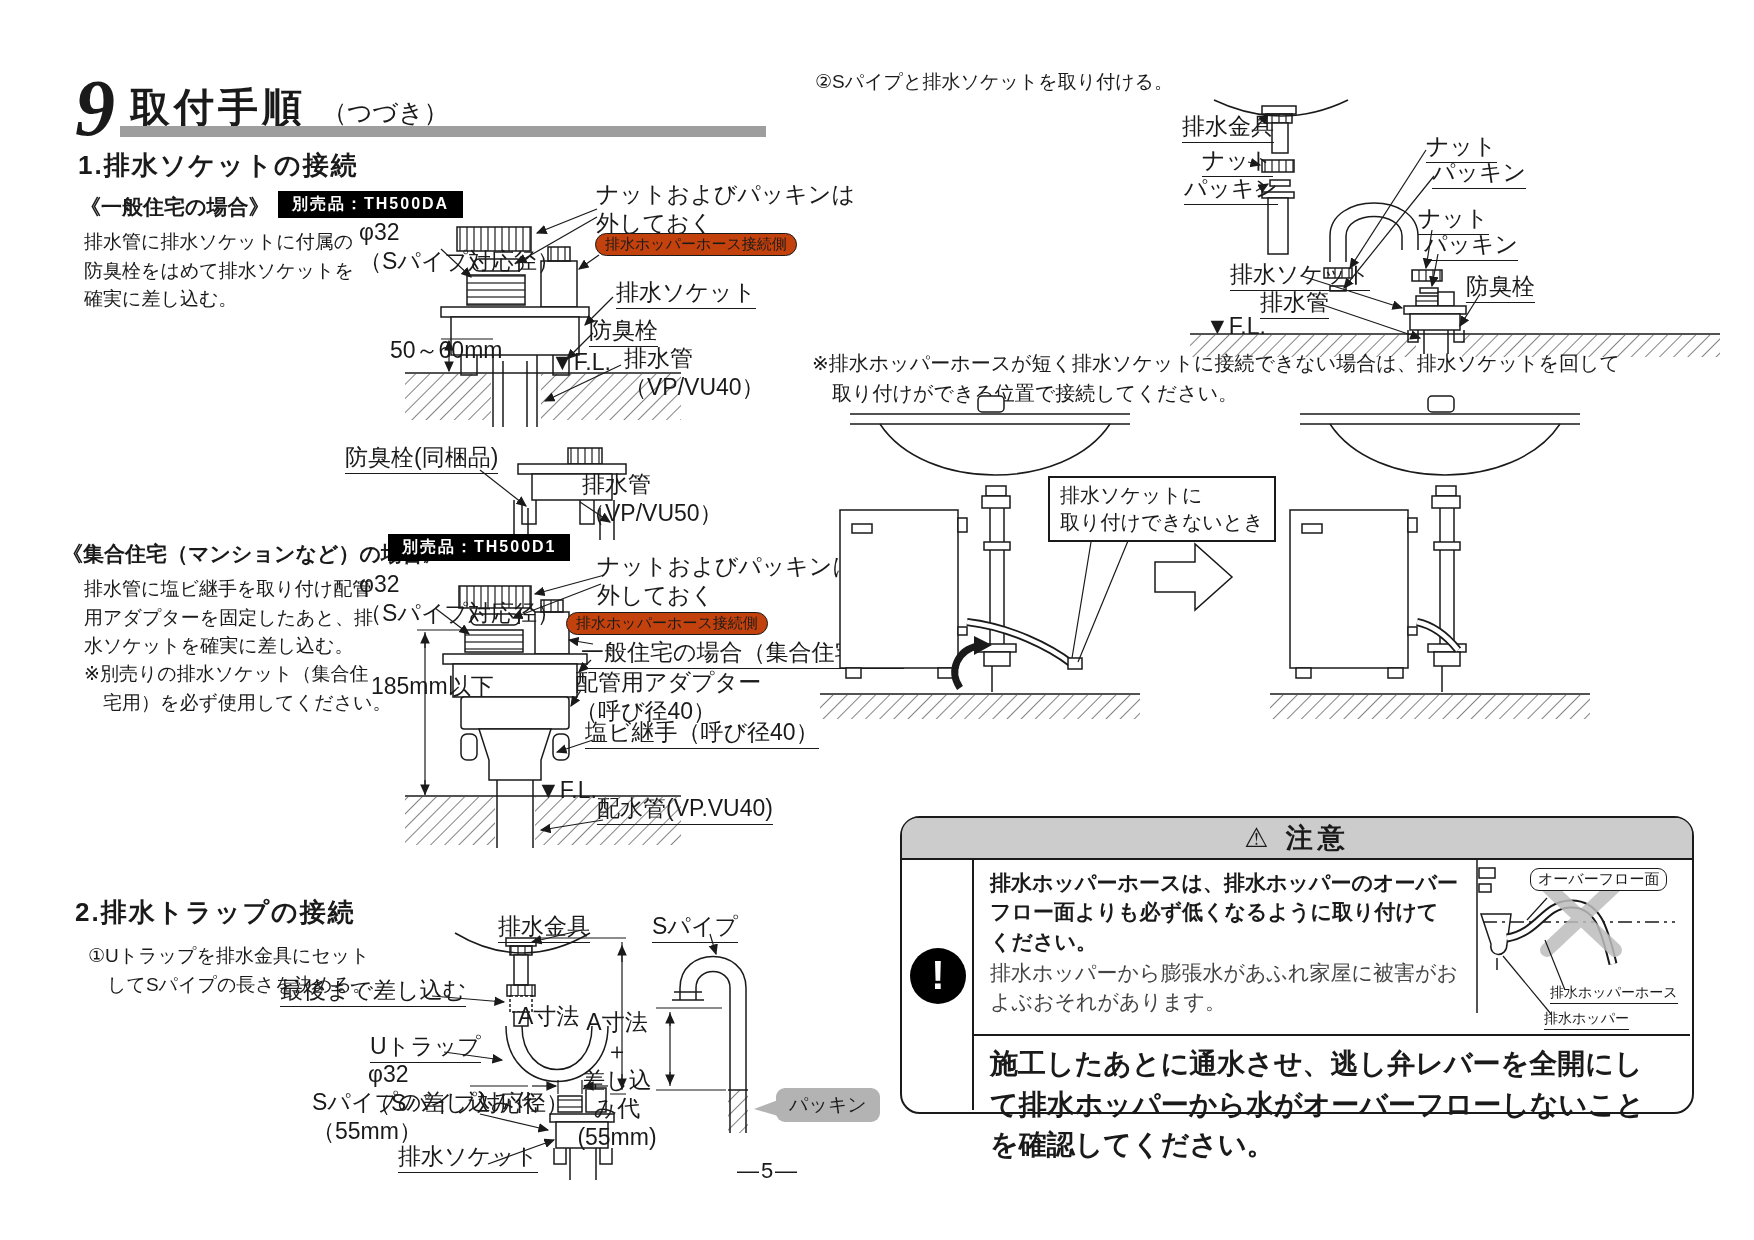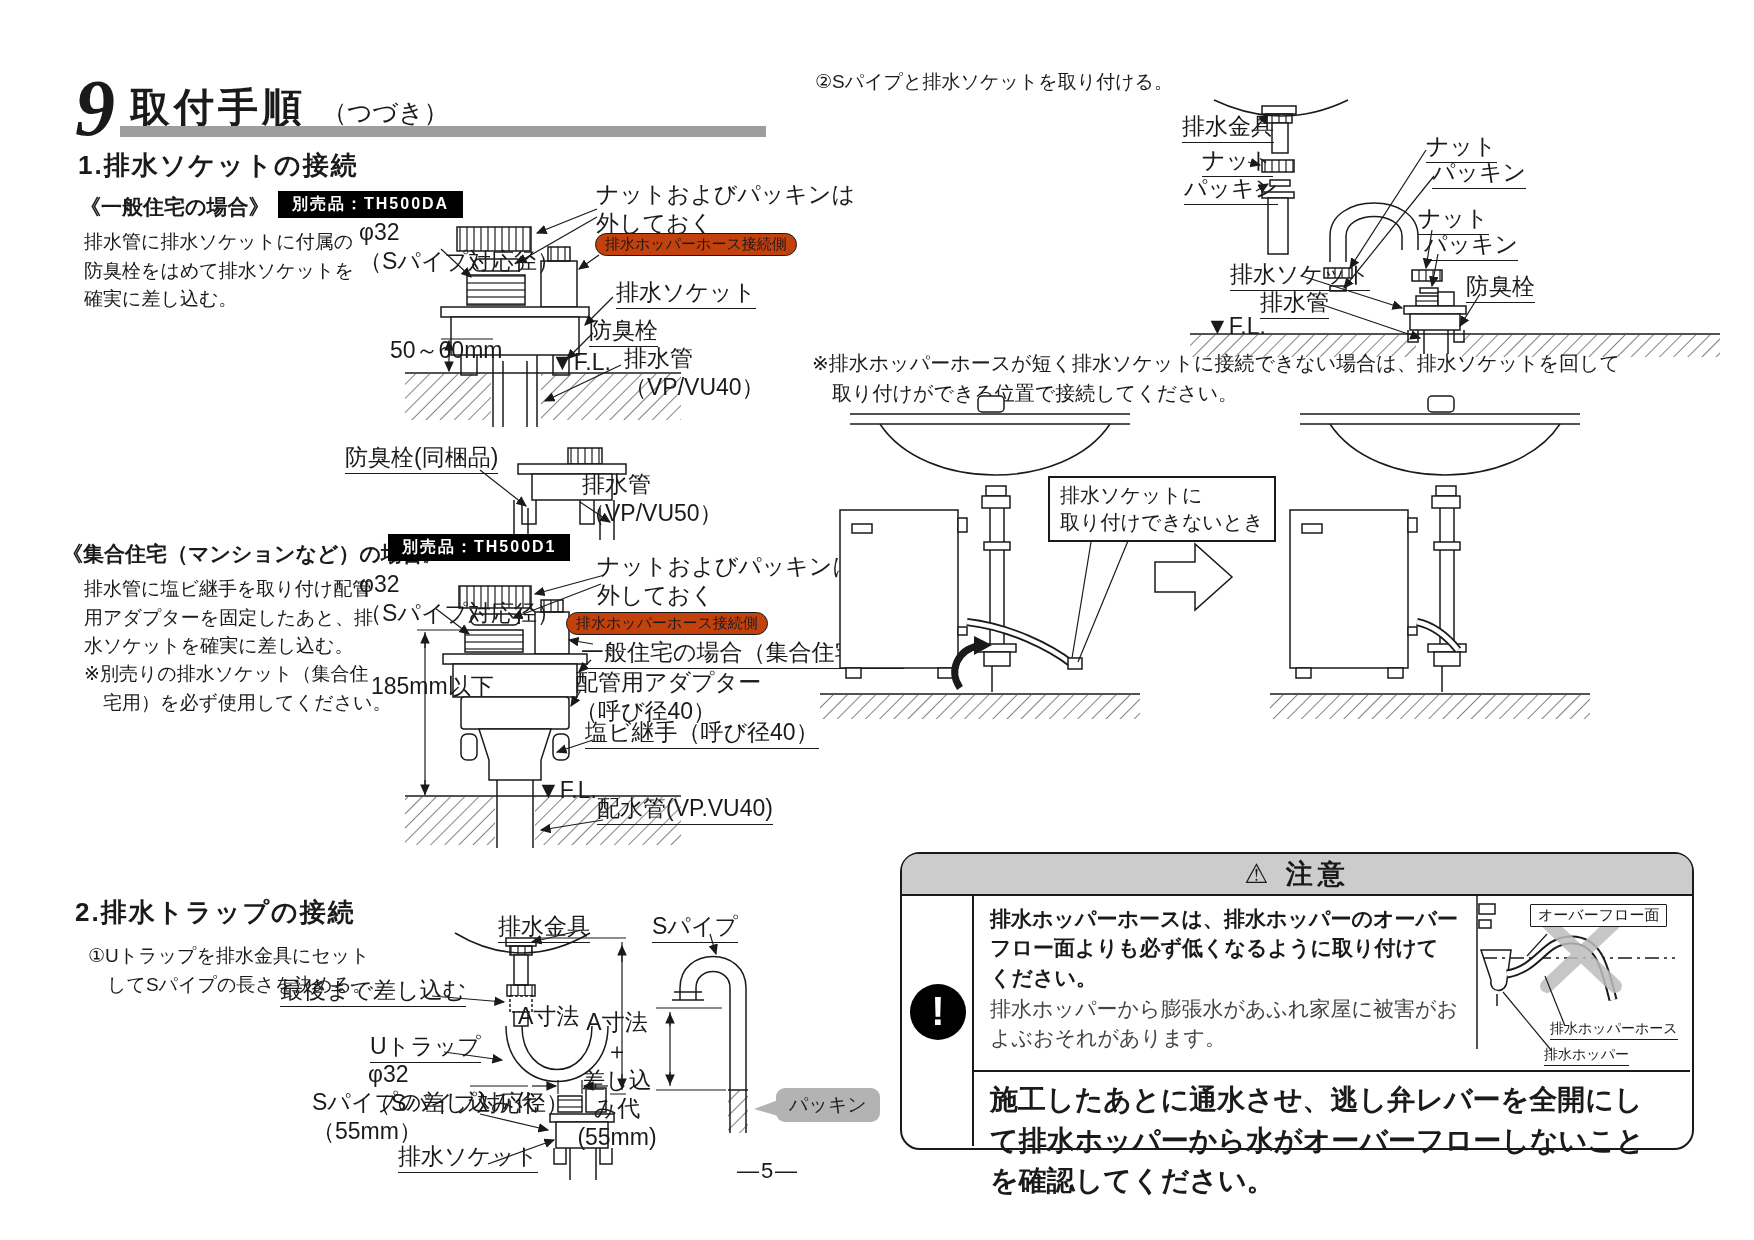--- a/index.html
+++ b/index.html
@@ -21,21 +21,21 @@
   .bubble{background:#b3b3b3;border-radius:9px;font-size:19px;padding:4px 13px;white-space:nowrap}
   .cbox{border:2.5px solid #1a1a1a;border-radius:20px;background:#fff}
   .cbox-hd{position:absolute;left:0;top:0;right:0;height:40px;background:#ccc;border-bottom:2.5px solid #1a1a1a;
            border-radius:16px 16px 0 0;text-align:center;font-size:27px;font-weight:bold;letter-spacing:5px;line-height:40px}
   .cicon{width:56px;height:56px;border-radius:50%;background:#000;color:#fff;font-weight:bold;font-size:40px;
          text-align:center;line-height:54px}
   .cmain-b{font-weight:bold;font-size:21px;line-height:1.4}
   .cmain-r{font-size:21px;line-height:1.4;color:#444}
   .cbottom{font-weight:bold;font-size:28px;line-height:1.45}
   .slbl{font-size:14px;white-space:nowrap}
-  .obox{border:1.5px solid #1a1a1a;border-radius:1px;padding:1px 7px;font-size:15px;background:#fff;white-space:nowrap}
+  .obox{border:1.5px solid #1a1a1a;border-radius:9px;padding:1px 7px;font-size:15px;background:#fff;white-space:nowrap}
   .pgnum{font-size:22px;letter-spacing:2px}
   svg{overflow:visible}
   .ln{stroke:#1a1a1a;stroke-width:1.5;fill:none}
   .ld{stroke:#1a1a1a;stroke-width:1.2;fill:none}
   .fw{fill:#fff;stroke:#1a1a1a;stroke-width:1.5}
   .hv{fill:url(#vlines);stroke:#1a1a1a;stroke-width:1.5}
   .hh{fill:url(#hlines);stroke:#1a1a1a;stroke-width:1.5}
   .hd2{fill:url(#hatch);stroke:none}
   .dash{stroke-dasharray:3 2}
 </style>
@@ -334,21 +334,21 @@
       <path d="M157,230 C176,234 190,248 198,258" stroke="#1a1a1a" stroke-width="8" fill="none"></path>
       <path d="M157,230 C176,234 190,248 198,258" stroke="#fff" stroke-width="4.5" fill="none"></path>
       <path class="ln" d="M10,302 H330"></path>
       <rect class="hd2" x="10" y="303" width="320" height="24"></rect>
     </g>
     <path class="ld" d="M292,144 L272,266 M330,144 L278,270"></path>
   </svg>
   <div class="abs callout" style="left:1048px;top:476px">排水ソケットに
 取り付けできないとき</div>
 
-  <div class="abs cbox" style="left:900px;top:852px;width:790px;height:294px">
+  <div class="abs cbox" style="left:900px;top:816px;width:790px;height:294px">
     <div class="cbox-hd">
       <span>⚠</span>
       <span>注意</span>
     </div>
     <div class="abs" style="left:70px;top:40px;height:252px;border-left:2.5px solid #1a1a1a"></div>
     <div class="abs" style="left:70px;top:216px;width:718px;border-top:2.5px solid #1a1a1a"></div>
     <div class="abs cicon" style="left:8px;top:130px">!</div>
     <div class="abs cmain-b" style="left:88px;top:50px;width:468px">排水ホッパーホースは、排水ホッパーのオーバーフロー面よりも必ず低くなるように取り付けてください。</div>
     <div class="abs cmain-r" style="left:88px;top:140px;width:468px">排水ホッパーから膨張水があふれ家屋に被害がおよぶおそれがあります。</div>
     <div class="abs cbottom" style="left:88px;top:226px;width:660px">施工したあとに通水させ、逃し弁レバーを全開にして排水ホッパーから水がオーバーフローしないことを確認してください。</div>

